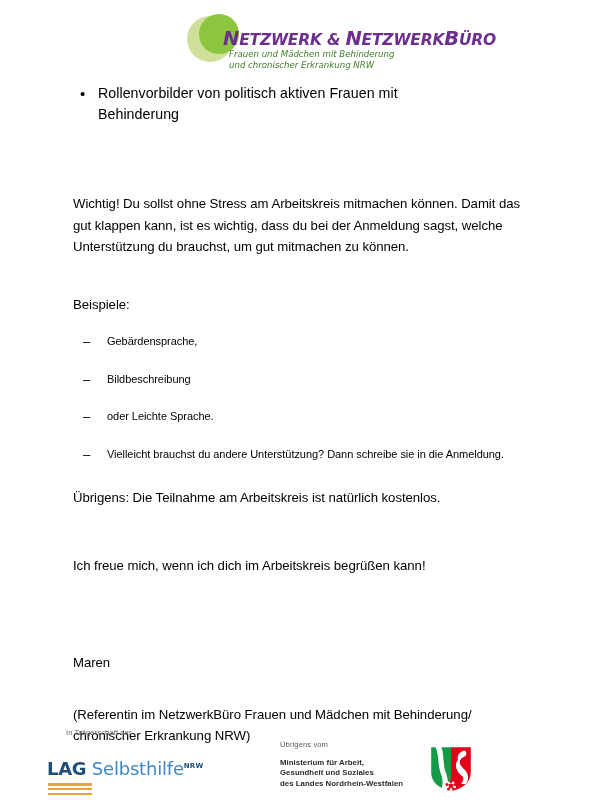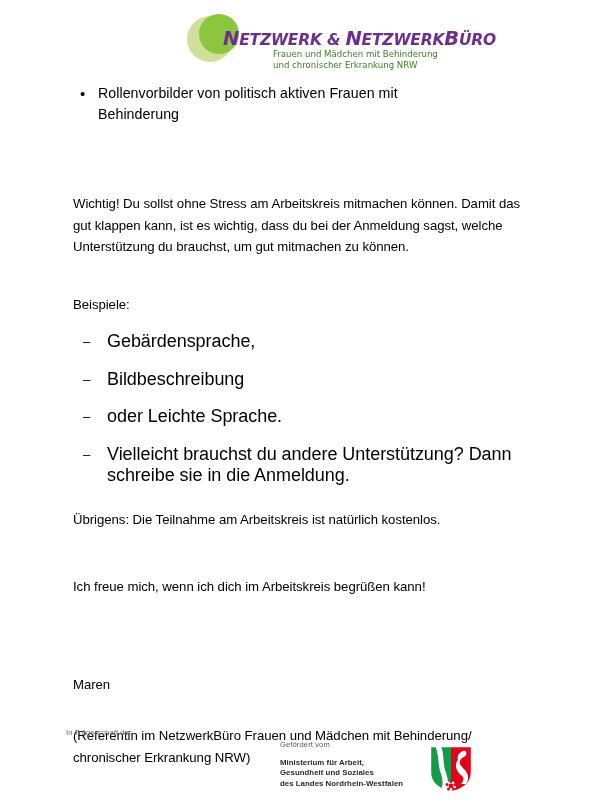--- a/index.html
+++ b/index.html
@@ -62,25 +62,25 @@
     white-space: nowrap;
   }
   .logo-wordmark .cap {
     font-size: 19.5px;
   }
   .logo-sub {
     position: absolute;
     left: 44px;
     top: 35px;
     font-family: "DejaVu Sans", sans-serif;
+    font-style: italic;
     font-size: 8.6px;
     line-height: 11px;
     color: #3f7d28;
     white-space: nowrap;
-    margin-left: 44px;
   }
 
   
   .heading {
     position: absolute;
     left: 80px;
     top: 83px;
     width: 400px;
   }
   .heading-row {
@@ -130,21 +130,21 @@
     margin-top: 16px;
     padding-left: 18px;
   }
   .dash-mark {
     flex: 0 0 24px;
     font-size: 13.2px;
     line-height: 21.5px;
     color: #000;
   }
   .dash-text {
-    font-size: 18px;
+    font-size: 11px;
     line-height: 21.5px;
     letter-spacing: -0.05px;
   }
 
   
   .footer {
     position: absolute;
     left: 0;
     top: 718px;
     width: 600px;
@@ -295,22 +295,30 @@
 
     <div class="gap-sm"></div>
 
     <p class="para">(Referentin im NetzwerkBüro Frauen und Mädchen mit Behinderung/ chronischer Erkrankung NRW)</p>
   </div>
 
   <div class="footer">
 
     <div class="traegerschaft-label">In Trägerschaft der</div>
 
-
-    <div class="gefoerdert-label">Gefördert vom</div>
+    <div class="lag-logo">
+      <div class="lag-text"><span class="lag-bold">LAG</span><span class="lag-light"> Selbsthilfe</span><span class="lag-sup">NRW</span></div>
+      <div class="lag-bars">
+        <div class="lag-bar"></div>
+        <div class="lag-bar"></div>
+        <div class="lag-bar"></div>
+      </div>
+    </div>
+
+    <div class="gefoerdert-label">Übrigens vom</div>
 
     <div class="ministerium">
       <div>Ministerium für Arbeit,</div>
       <div>Gesundheit und Soziales</div>
       <div>des Landes Nordrhein-Westfalen</div>
     </div>
   </div>
 
   <svg class="nrw-wappen" viewBox="0 0 46 50">
     <defs>

